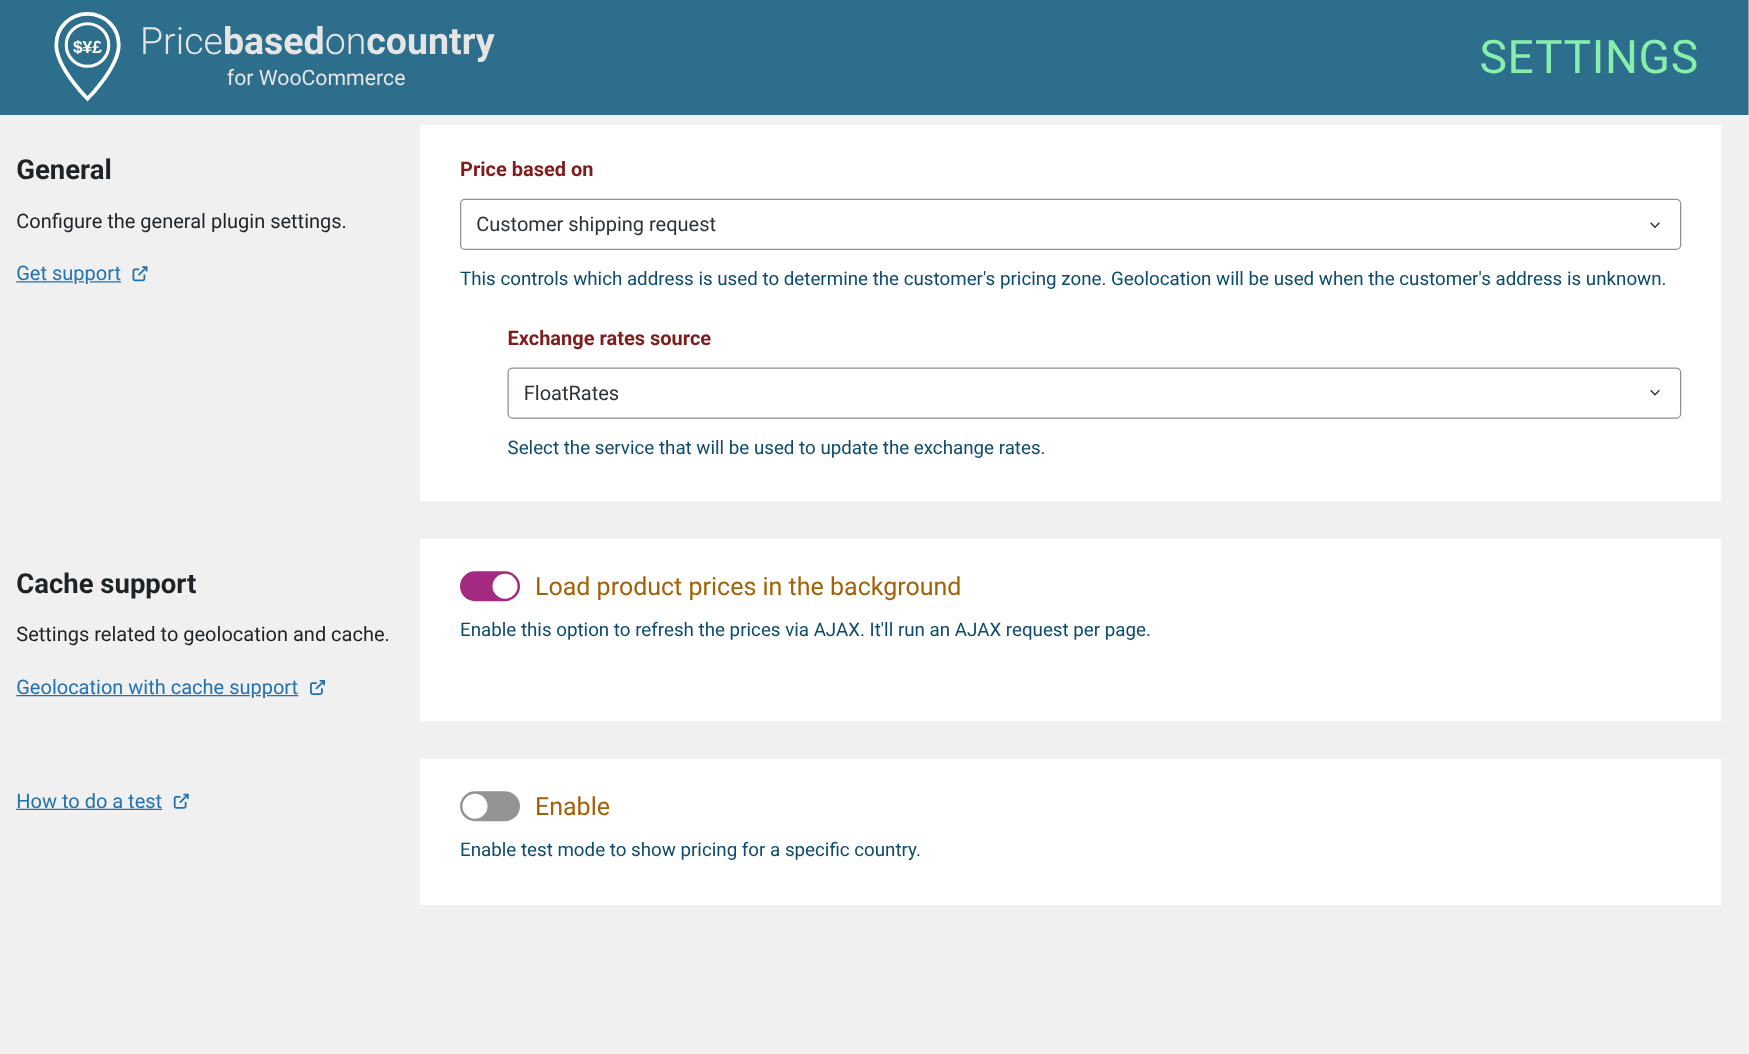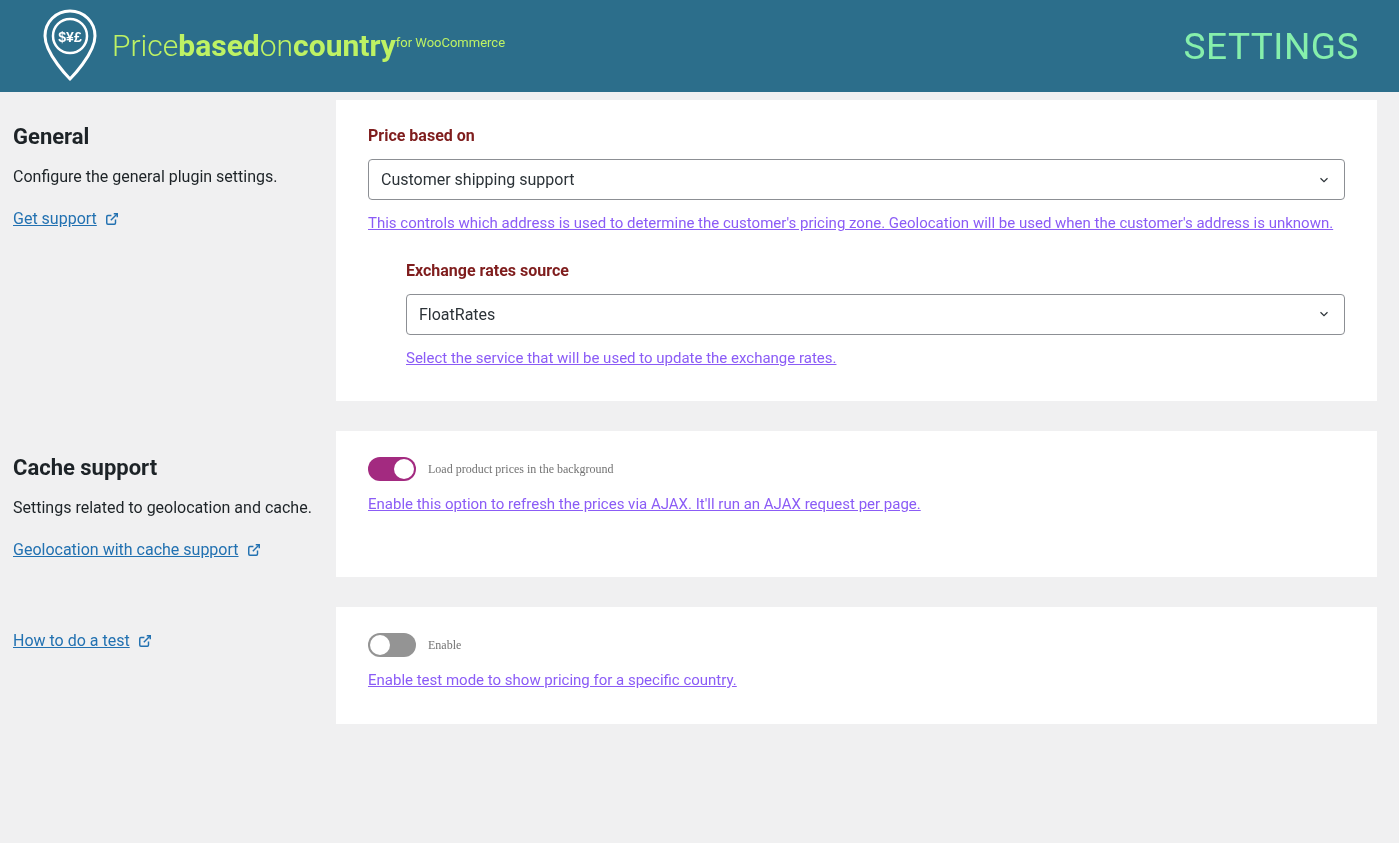--- a/index.html
+++ b/index.html
@@ -23,35 +23,35 @@
     .logo-container {
       display: flex;
       align-items: center;
       gap: 12px;
     }
     .logo-icon {
       width: 60px;
       height: 74px;
     }
     .logo-text {
-      color: #bef264;
-      display: flex;
-      flex-direction: row;
+      color: #e5e5e5;
+      display: flex;
+      flex-direction: column;
     }
     .logo-top {
       font-size: 30px;
       font-weight: 300;
       line-height: 1;
     }
     .logo-top .bold {
       font-weight: 700;
     }
     .logo-bottom {
-      font-size: 13px;
-      text-align: left;
+      font-size: 17px;
+      text-align: center;
       margin-top: 4px;
       margin-right: 2px;
     }
     .header-title {
       color: #86efac;
       font-size: 37px;
       font-weight: 400;
       letter-spacing: 0.5px;
     }
     .content {
@@ -131,24 +131,23 @@
       position: absolute;
       right: 14px;
       top: 50%;
       transform: translateY(-50%);
       pointer-events: none;
       width: 14px;
       height: 14px;
     }
     .field-helper {
       font-size: 15px;
-      color: #8b5cf6;
+      color: #0c4a6e;
       margin-top: 12px;
       line-height: 1.5;
-      text-decoration: underline;
     }
     .toggle-row {
       display: flex;
       align-items: center;
       gap: 12px;
       margin-bottom: 12px;
     }
     .toggle {
       width: 48px;
       height: 24px;
@@ -172,23 +171,22 @@
       top: 2px;
       transition: left 0.2s;
     }
     .toggle.on .toggle-knob {
       left: 26px;
     }
     .toggle.off .toggle-knob {
       left: 2px;
     }
     .toggle-label {
-      font-size: 12px;
-      color: #737373;
-      font-family: Liberation Serif, serif;
+      font-size: 20px;
+      color: #a16207;
     }
   </style>
 </head>
 <body>
 
 <div class="header">
   <div class="logo-container">
     <svg class="logo-icon" viewBox="0 0 60 74" fill="none">
       <path d="M30 2 C16 2 5 13 5 27 C5 45 30 70 30 70 C30 70 55 45 55 27 C55 13 44 2 30 2 Z" stroke="#fff" stroke-width="3" fill="none"></path>
       <circle cx="30" cy="27" r="17" stroke="#fff" stroke-width="2.5" fill="none"></circle>
@@ -216,21 +214,21 @@
           <path d="M18 13v6a2 2 0 0 1-2 2H5a2 2 0 0 1-2-2V8a2 2 0 0 1 2-2h6"></path>
           <polyline points="15 3 21 3 21 9"></polyline>
           <line x1="10" y1="14" x2="21" y2="3"></line>
         </svg>
       </a>
     </div>
     <div class="section-panel">
       <div class="field-group">
         <div class="field-label">Price based on</div>
         <div class="select-wrapper">
-          <div class="select-field">Customer shipping support</div>
+          <div class="select-field">Customer shipping request</div>
           <svg class="select-chevron" viewBox="0 0 24 24" fill="none" stroke="#2c3338" stroke-width="2">
             <polyline points="6 9 12 15 18 9"></polyline>
           </svg>
         </div>
         <div class="field-helper">This controls which address is used to determine the customer's pricing zone. Geolocation will be used when the customer's address is unknown.</div>
       </div>
       <div class="field-group">
         <div class="field-label">Exchange rates source</div>
         <div class="select-wrapper">
           <div class="select-field">FloatRates</div>

